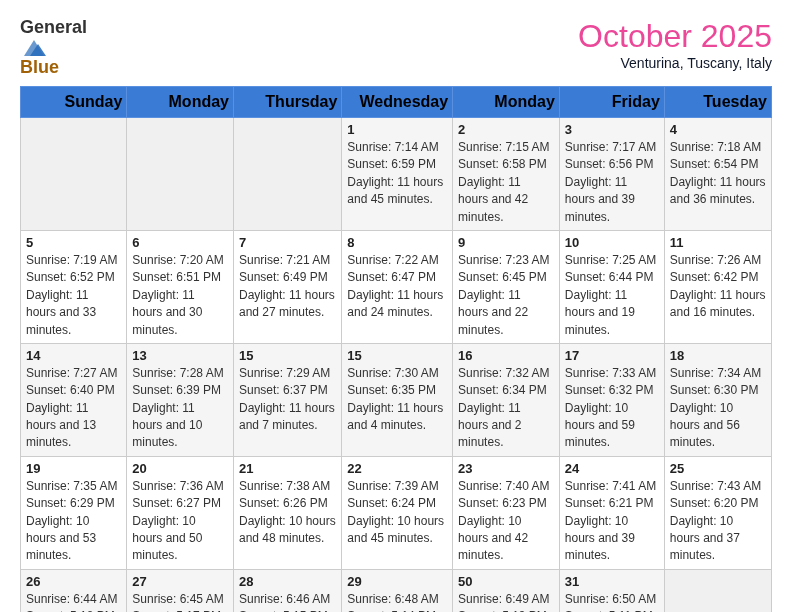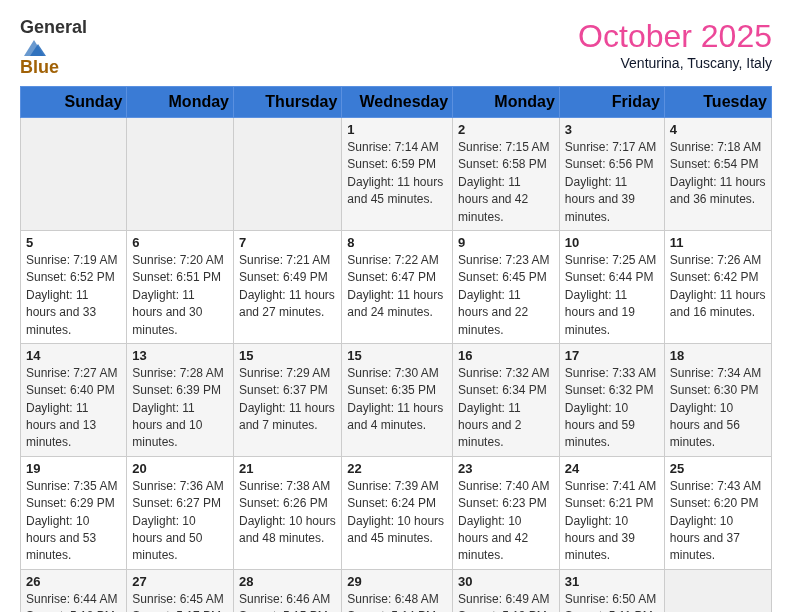--- a/index.html
+++ b/index.html
@@ -260,21 +260,21 @@
           </td>
           <td>
             <span class="day-number">28</span>
             <div class="day-info">Sunrise: 6:46 AM<br>Sunset: 5:15 PM<br>Daylight: 10 hours and 28 minutes.</div>
           </td>
           <td>
             <span class="day-number">29</span>
             <div class="day-info">Sunrise: 6:48 AM<br>Sunset: 5:14 PM<br>Daylight: 10 hours and 26 minutes.</div>
           </td>
           <td>
-            <span class="day-number">30</span>
+            <span class="day-number">50</span>
             <div class="day-info">Sunrise: 6:49 AM<br>Sunset: 5:13 PM<br>Daylight: 10 hours and 23 minutes.</div>
           </td>
           <td>
             <span class="day-number">31</span>
             <div class="day-info">Sunrise: 6:50 AM<br>Sunset: 5:11 PM<br>Daylight: 10 hours and 21 minutes.</div>
           </td>
           <td class="empty-cell"></td>
         </tr>
       </tbody>
   </table>

